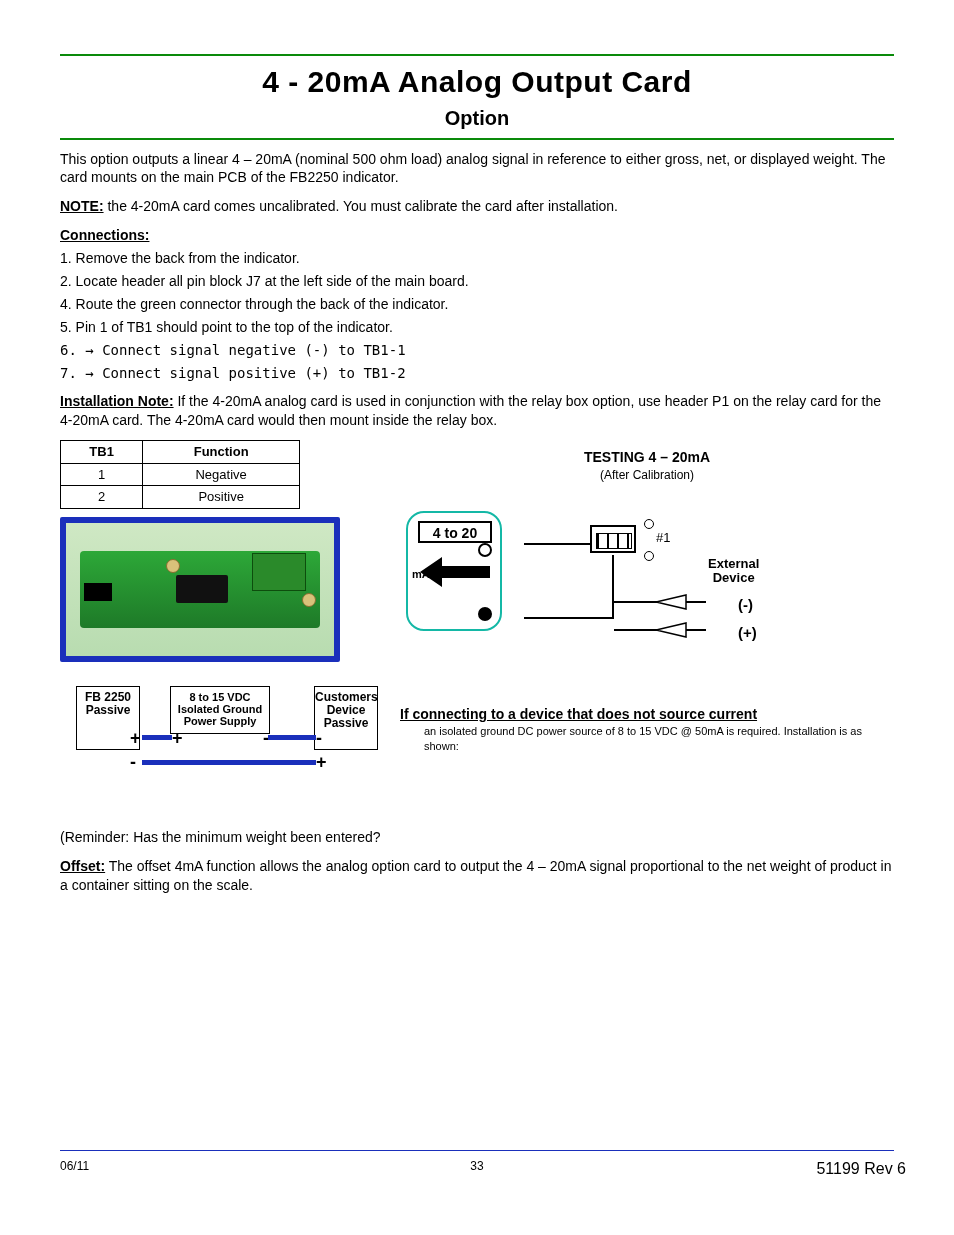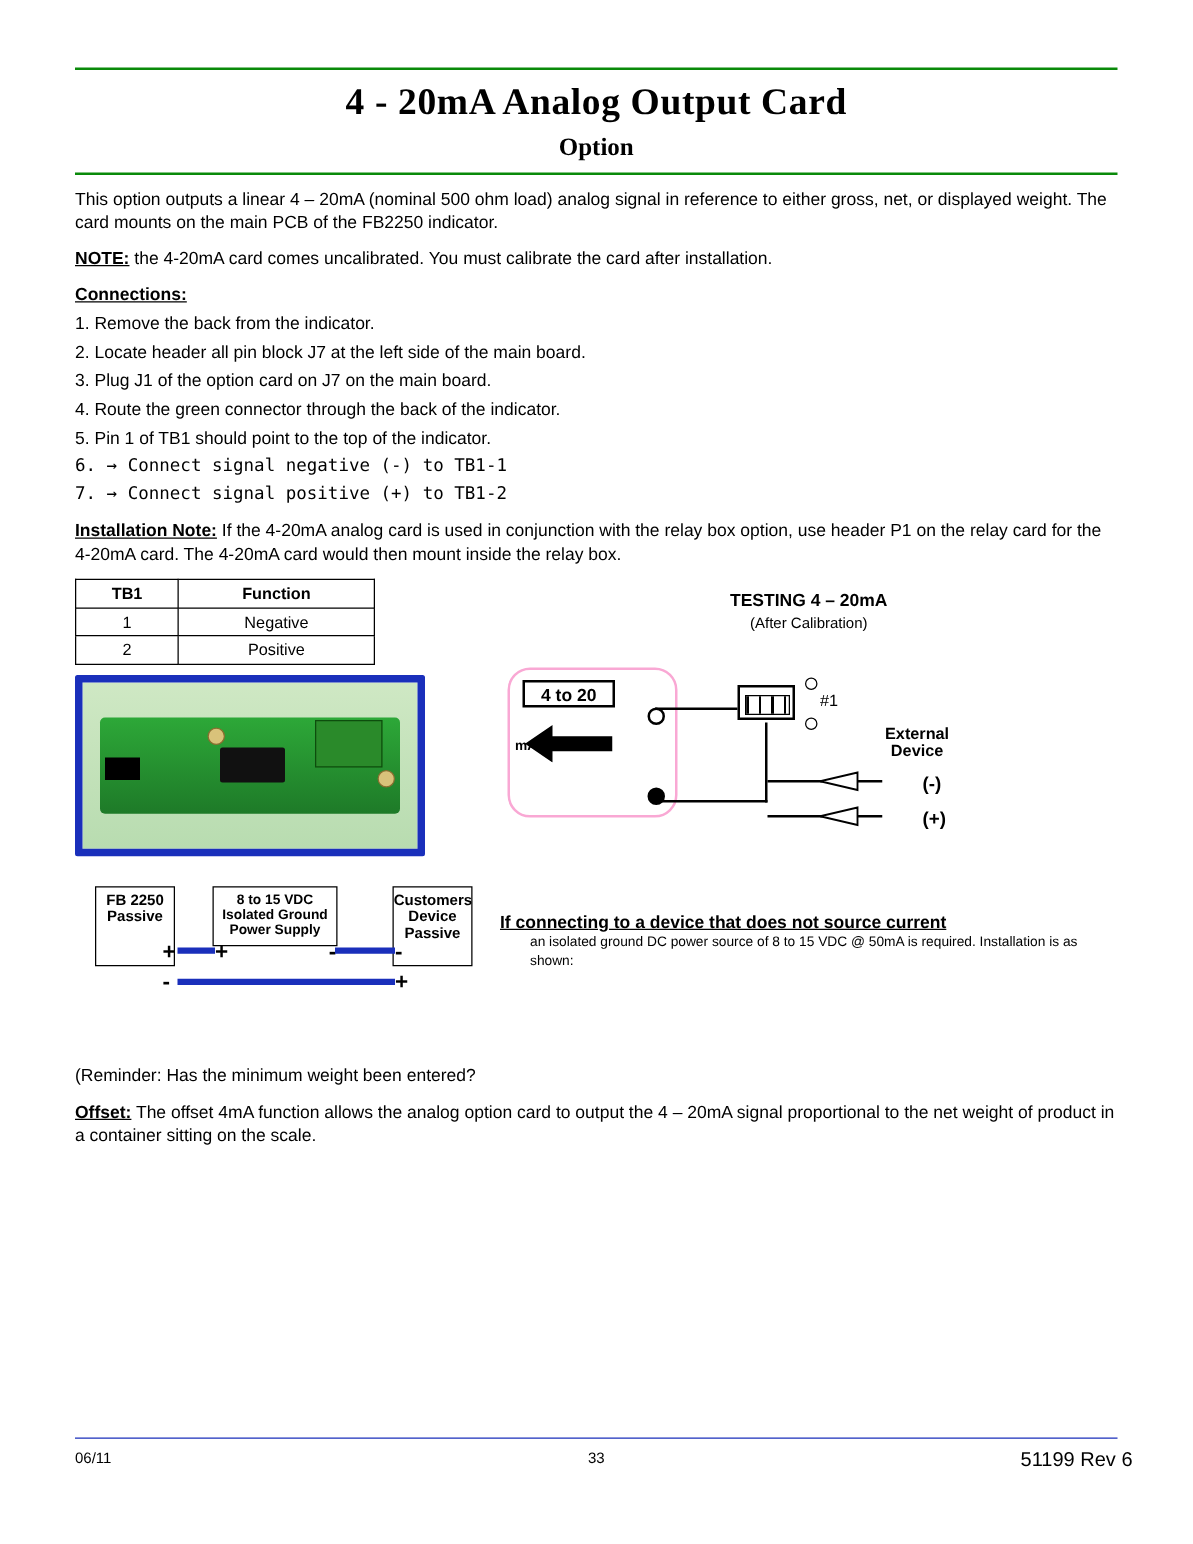--- a/index.html
+++ b/index.html
@@ -8,21 +8,21 @@
     width: 954px;
     height: 1235px;
     background: #fff;
     color: #000;
     position: relative;
     padding: 50px 60px 40px 60px;
     font-size: 14px;
     line-height: 1.35;
   }
   .green-rule { height: 2px; background: #0a8a0a; margin: 4px 0; }
-  .title-area { text-align: center; margin-top: 6px; margin-bottom: 6px; font-family: Liberation Serif, serif; }
+  .title-area { text-align: center; margin-top: 6px; margin-bottom: 6px; }
   .title-main { font-size: 30px; font-weight: bold; letter-spacing: 0.5px; }
   .title-sub { font-size: 20px; font-weight: bold; margin-top: 2px; }
   .p { margin: 10px 0; }
   .note-label { font-weight: bold; text-decoration: underline; }
   .conn-label { font-weight: bold; text-decoration: underline; }
   .step { margin-left: 18px; text-indent: -18px; margin-top: 4px; }
   .arrow { font-family: monospace; }
   .section-head { font-weight: bold; text-decoration: underline; margin-top: 10px; }
   .subhead { font-weight: bold; text-align: center; margin-top: 8px; }
   .subtext { font-size: 12px; text-align: center; }
@@ -60,22 +60,22 @@
     position: absolute; width: 14px; height: 14px; border-radius: 50%;
     background: #d9c27a; border: 1px solid #8a6e30;
   }
   .board-circ1 { right: 18px; top: 70px; }
   .board-circ2 { left: 100px; top: 36px; }
   .board-hdr { position:absolute; left:18px; top:60px; width:28px; height:18px; background:#000; }
 
   
   .diag420 { position: relative; width: 460px; height: 180px; margin-top: 24px; }
   .meter {
-    position: absolute; left: 6px; top: 4px; width: 136px; height: 120px;
-    border: 2px solid #f9a8d4; border-radius: 18px; background: #fff;
+    position: absolute; left: 6px; top: 4px; width: 96px; height: 120px;
+    border: 2px solid #14b8a6; border-radius: 18px; background: #fff;
   }
   .meter-readout {
     position: absolute; left: 10px; top: 8px; width: 74px; height: 22px;
     border: 2px solid #000; font-size: 14px; font-weight: bold; text-align: center;
     line-height: 20px; background:#fff;
   }
   .meter-arrow {
     position: absolute; left: 12px; top: 44px; width: 70px; height: 30px;
   }
   .meter-arrow svg { width: 100%; height: 100%; }
@@ -130,21 +130,20 @@
 <p class="p">This option outputs a linear 4 – 20mA (nominal 500 ohm load) analog signal in reference to either gross, net, or displayed weight. The card mounts on the main PCB of the FB2250 indicator.</p>
 
 <p class="p">
   <span class="note-label">NOTE:</span><span> the 4-20mA card comes uncalibrated. You must calibrate the card after installation.</span>
 </p>
 
 <p class="conn-label">Connections:</p>
 <div>
   <p class="step">1. Remove the back from the indicator.</p>
   <p class="step">2. Locate header all pin block J7 at the left side of the main board.</p>
-  <p class="step">3. Plug J1 of the option card on J7 on the main board.</p>
   <p class="step">4. Route the green connector through the back of the indicator.</p>
   <p class="step">5. Pin 1 of TB1 should point to the top of the indicator.</p>
   <p class="step arrow">6. → Connect signal negative (-) to TB1-1</p>
   <p class="step arrow">7. → Connect signal positive (+) to TB1-2</p>
 </div>
 
 <p class="p">
   <span class="section-head">Installation Note:</span><span> If the 4-20mA analog card is used in conjunction with the relay box option, use header P1 on the relay card for the 4-20mA card. The 4-20mA card would then mount inside the relay box.</span>
 </p>
 

